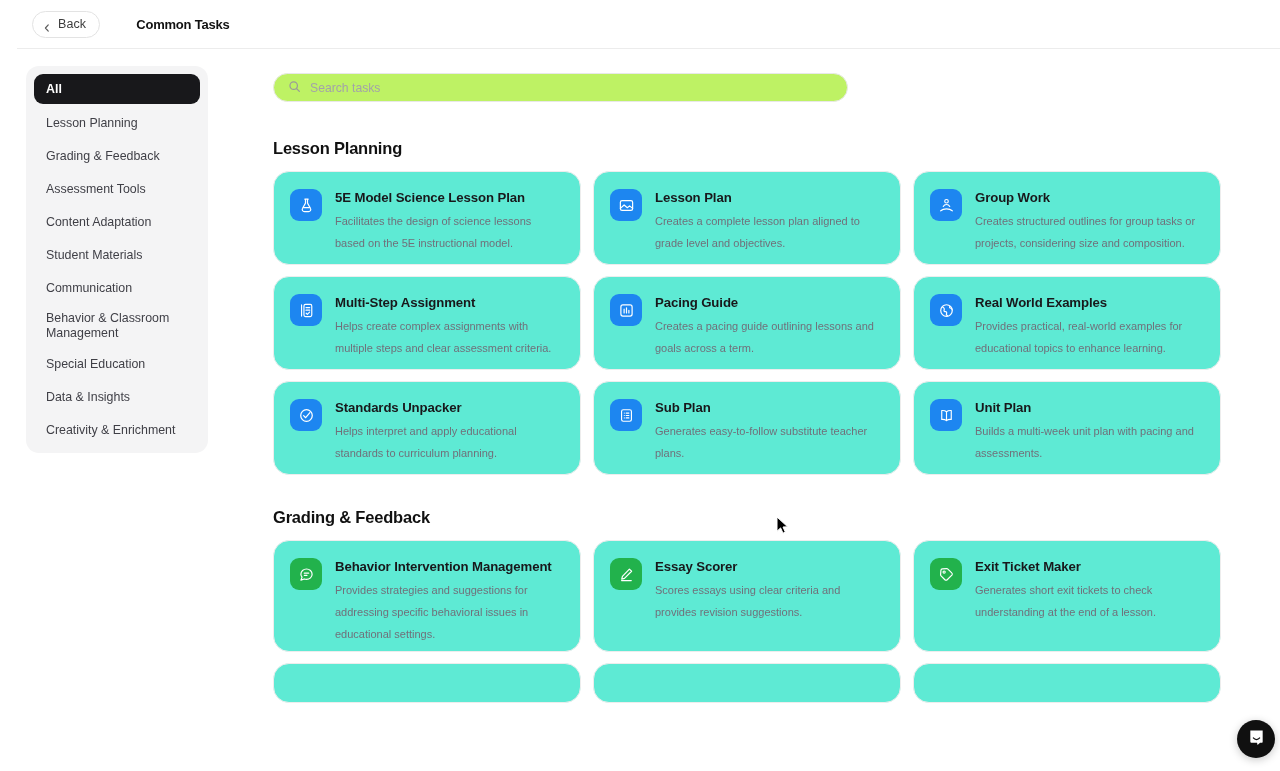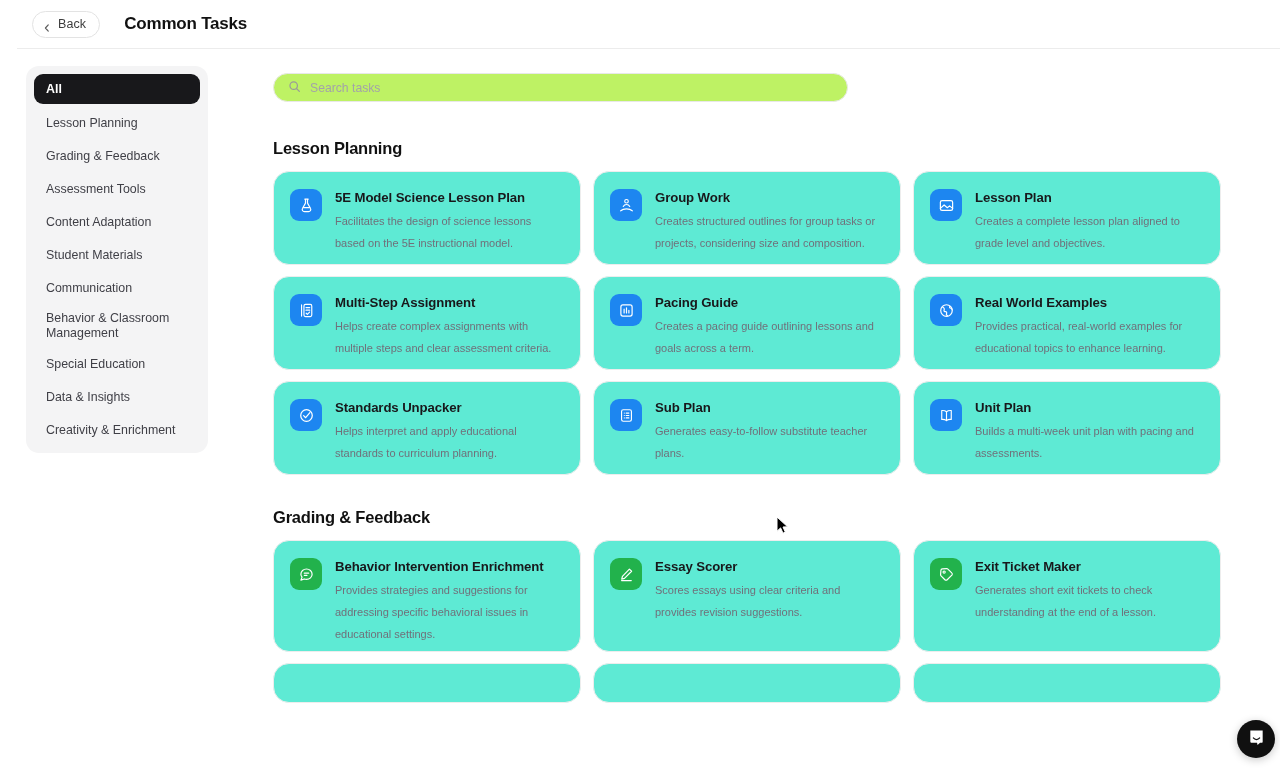--- a/index.html
+++ b/index.html
@@ -31,22 +31,22 @@
   }
   .back-btn .chev {
     width: 10px; height: 10px;
     display: block;
     color: #5c5c5c;
   }
   .back-btn .label {
     font-size: 12.5px; color: #3d3d3d; letter-spacing: .1px;
   }
   .page-title {
-    margin-left: 24px;
-    font-size: 17px; font-weight: 700; color: #111; letter-spacing: -.2px;
+    margin-left: 36px;
+    font-size: 13px; font-weight: 700; color: #111; letter-spacing: -.2px;
   }
 
   
   .body-wrap { position: absolute; top: 49px; left: 12px; width: 1280px; height: 722px; }
 
   
   .sidebar {
     position: absolute; left: 14px; top: 17px;
     width: 182px;
     background: #f4f4f5;
@@ -238,47 +238,47 @@
             </svg>
         </div>
         <div class="card-body">
           <div class="card-title">5E Model Science Lesson Plan</div>
           <div class="card-desc">Facilitates the design of science lessons based on the 5E instructional model.</div>
         </div>
       </div>
 
       <div class="card">
         <div class="card-icon" style="background:#1d86f0">
+          <svg viewBox="0 0 20 20" fill="none" stroke="currentColor" stroke-width="1.4" stroke-linecap="round" stroke-linejoin="round">
+              <rect x="2.8" y="4.2" width="14.4" height="11.6" rx="2"></rect>
+              <path d="M2.8 13.4 L7.2 9.4 L11 12.6 L13.6 10.4 L17.2 13.4"></path>
+            </svg>
+        </div>
+        <div class="card-body">
+          <div class="card-title">Lesson Plan</div>
+          <div class="card-desc">Creates a complete lesson plan aligned to grade level and objectives.</div>
+        </div>
+      </div>
+
+      <div class="card">
+        <div class="card-icon" style="background:#1d86f0">
           <svg viewBox="0 0 20 20" fill="none" stroke="currentColor" stroke-width="1.35" stroke-linecap="round" stroke-linejoin="round">
               <circle cx="10" cy="5" r="2.1"></circle>
               <path d="M6.2 11.2a4.2 4.2 0 0 1 7.6 0"></path>
               <path d="M3.2 16.2c1.6-1.4 4-2.2 6.8-2.2s5.2.8 6.8 2.2"></path>
             </svg>
         </div>
         <div class="card-body">
           <div class="card-title">Group Work</div>
           <div class="card-desc">Creates structured outlines for group tasks or projects, considering size and composition.</div>
         </div>
       </div>
 
       <div class="card">
         <div class="card-icon" style="background:#1d86f0">
-          <svg viewBox="0 0 20 20" fill="none" stroke="currentColor" stroke-width="1.4" stroke-linecap="round" stroke-linejoin="round">
-              <rect x="2.8" y="4.2" width="14.4" height="11.6" rx="2"></rect>
-              <path d="M2.8 13.4 L7.2 9.4 L11 12.6 L13.6 10.4 L17.2 13.4"></path>
-            </svg>
-        </div>
-        <div class="card-body">
-          <div class="card-title">Lesson Plan</div>
-          <div class="card-desc">Creates a complete lesson plan aligned to grade level and objectives.</div>
-        </div>
-      </div>
-
-      <div class="card">
-        <div class="card-icon" style="background:#1d86f0">
           <svg viewBox="0 0 20 20" fill="none" stroke="currentColor" stroke-width="1.35" stroke-linecap="round" stroke-linejoin="round">
               <path d="M4.2 3.4v13.2"></path>
               <rect x="7" y="2.8" width="9.2" height="14.4" rx="1.8"></rect>
               <path d="M9.4 6.6h4.4M9.4 9.6h4.4M9.6 13.2l1.4 1.4 2.6-2.8"></path>
             </svg>
         </div>
         <div class="card-body">
           <div class="card-title">Multi-Step Assignment</div>
           <div class="card-desc">Helps create complex assignments with multiple steps and clear assessment criteria.</div>
         </div>
@@ -357,21 +357,21 @@
     <div class="grid">
 
       <div class="card" style="height:112px">
         <div class="card-icon" style="background:#22b24c">
           <svg viewBox="0 0 20 20" fill="none" stroke="currentColor" stroke-width="1.4" stroke-linecap="round" stroke-linejoin="round">
               <path d="M16.6 9.6c0 3.4-2.9 6.1-6.6 6.1-.9 0-1.8-.15-2.6-.45L3.4 16.6l1.4-3.5a5.9 5.9 0 0 1-1.4-3.5c0-3.4 3-6.1 6.6-6.1s6.6 2.7 6.6 6.1z"></path>
               <path d="M7.4 8.4h5.2M7.4 11h3.2"></path>
             </svg>
         </div>
         <div class="card-body">
-          <div class="card-title">Behavior Intervention Enrichment</div>
+          <div class="card-title">Behavior Intervention Management</div>
           <div class="card-desc">Provides strategies and suggestions for addressing specific behavioral issues in educational settings.</div>
         </div>
       </div>
 
       <div class="card" style="height:112px">
         <div class="card-icon" style="background:#22b24c">
           <svg viewBox="0 0 20 20" fill="none" stroke="currentColor" stroke-width="1.4" stroke-linecap="round" stroke-linejoin="round">
               <path d="M13.4 3.6 16 6.2 7.6 14.6 4.4 15.4l.8-3.2z"></path>
               <path d="M4.2 17.2h11.4"></path>
             </svg>

